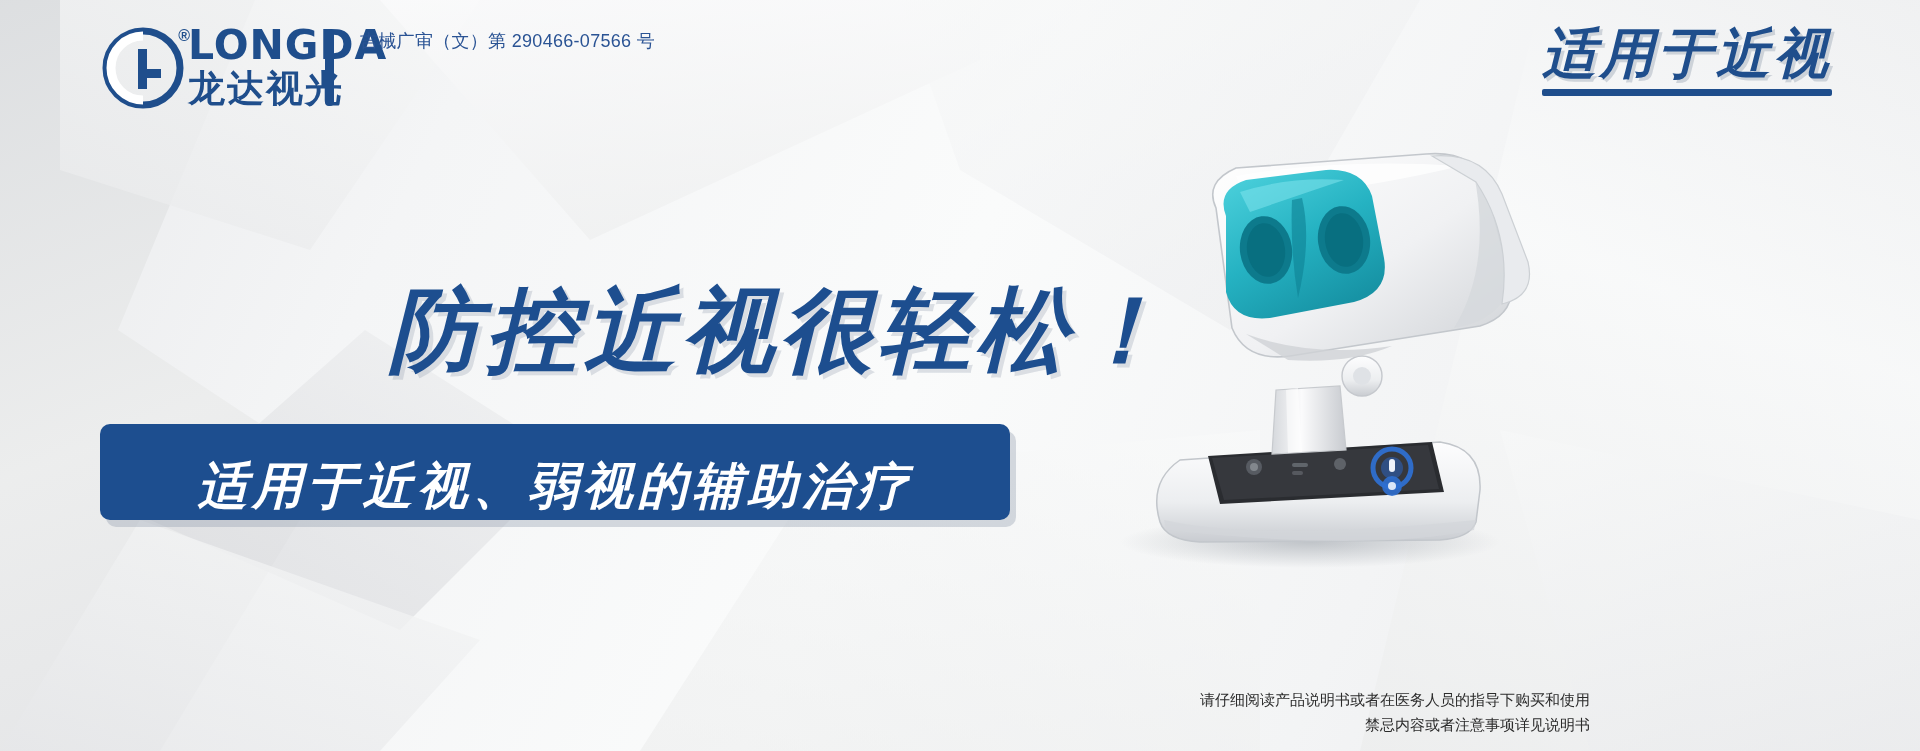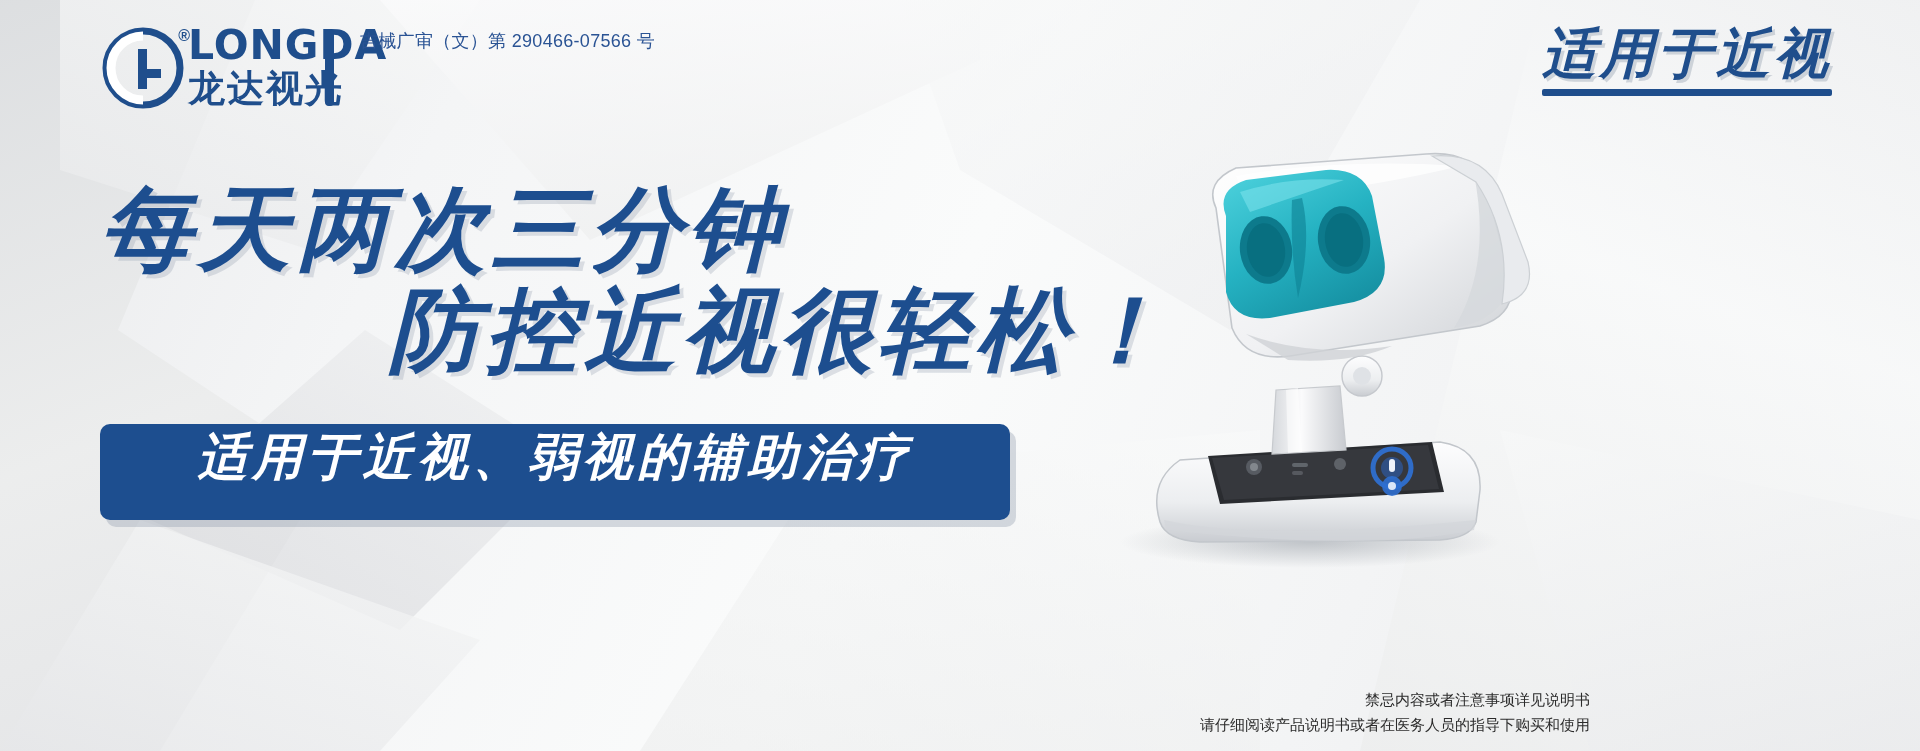--- a/index.html
+++ b/index.html
@@ -75,21 +75,21 @@
     font-family:"Liberation Serif","DejaVu Serif",serif;
   }
   #headline-1{left:100px;top:168px;font-size:92px;}
   #headline-2{left:388px;top:269px;font-size:92px;}
 
   
   #cta{
     position:absolute;left:100px;top:424px;width:910px;height:96px;
     background:#1d4e8f;border-radius:10px;
     box-shadow:6px 7px 0 rgba(150,160,175,.38);
-    display:flex;align-items:flex-start;justify-content:center;
+    display:flex;align-items:flex-end;justify-content:center;
   }
   #cta-label{
     color:#ffffff;font-size:50px;font-weight:bold;font-style:italic;letter-spacing:5px;
     font-family:"Liberation Serif","DejaVu Serif",serif;white-space:nowrap;
   }
 
   
   #device{position:absolute;left:1040px;top:90px;width:560px;height:480px;}
   #device svg{display:block;}
 
@@ -133,21 +133,20 @@
 
   <div id="approval">
     <div>吉械广审（文）第 290466-07566 号</div>
   </div>
 
   <div id="product-title-wrap">
     <div id="product-title">适用于近视</div>
     <div id="product-title-rule"></div>
   </div>
 
-  <div class="headline" id="headline-1">每天两次三分钟</div>
   <div class="headline" id="headline-2">防控近视很轻松！</div>
 
   <div id="cta">
     <span id="cta-label">适用于近视、弱视的辅助治疗</span>
   </div>
 
   <div id="device">
     <svg width="560" height="480" viewBox="0 0 560 480" aria-hidden="true">
       <defs>
         <linearGradient id="bodyG" x1="0" y1="0" x2="1" y2="1">
@@ -224,17 +223,17 @@
       <ellipse cx="226" cy="160" rx="19" ry="27" transform="rotate(-8 226 160)" fill="#086f80"></ellipse>
 
       <ellipse cx="304" cy="150" rx="26" ry="34" transform="rotate(-8 304 150)" fill="#0d7a8c"></ellipse>
       <ellipse cx="304" cy="150" rx="19" ry="27" transform="rotate(-8 304 150)" fill="#086f80"></ellipse>
 
       <path d="M206 244 Q272 268 352 256 Q310 274 248 270 Z" fill="#cfd2d6" opacity=".8"></path>
     </svg>
   </div>
 
   <div id="disclaimer">
+    <div>请仔细阅读产品说明书或者在医务人员的指导下购买和使用</div>
     <div>禁忌内容或者注意事项详见说明书</div>
-    <div>请仔细阅读产品说明书或者在医务人员的指导下购买和使用</div>
   </div>
 
 </div>
 
 </body></html>

